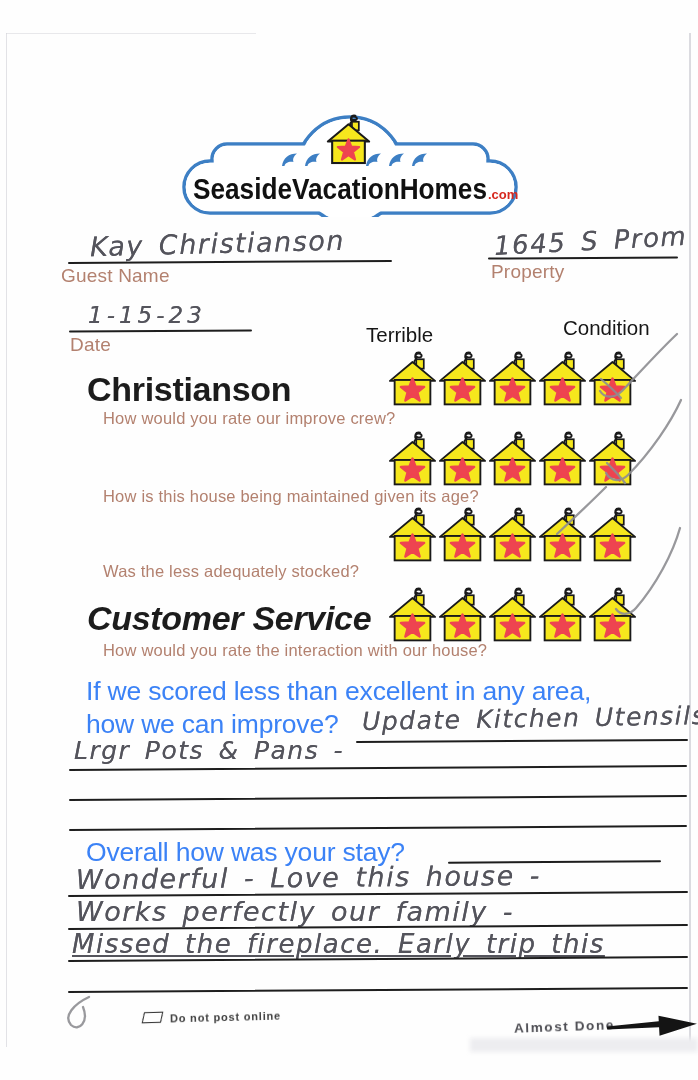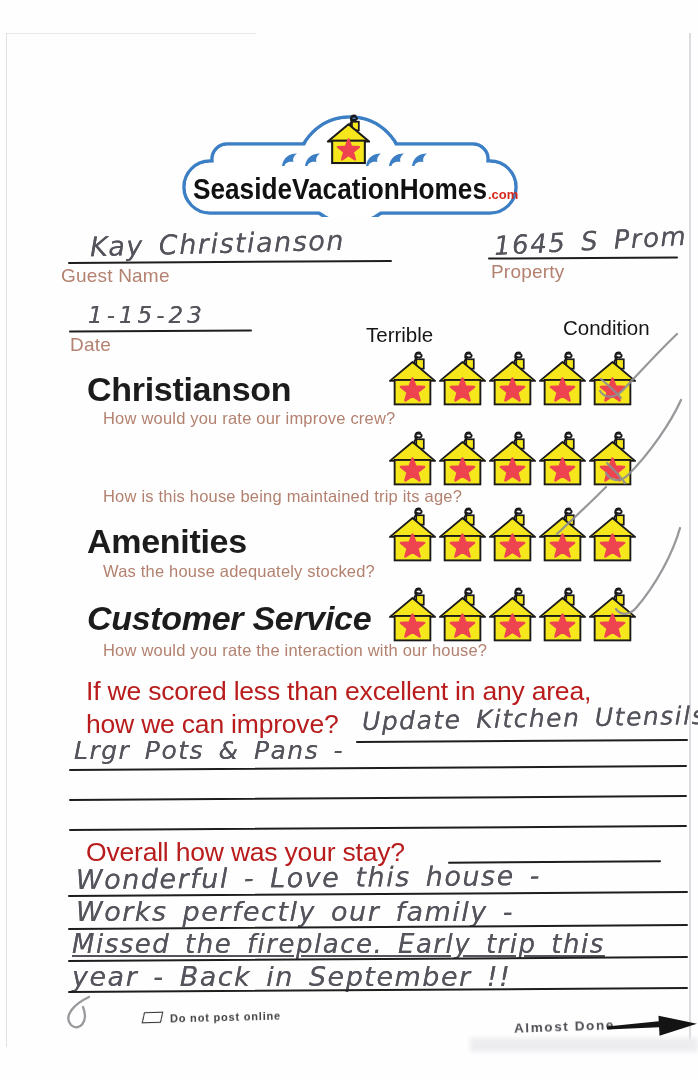--- a/index.html
+++ b/index.html
@@ -6,21 +6,21 @@
   .page{position:relative;width:698px;height:1080px;background:#fefefe;overflow:hidden;
         font-family:"Liberation Sans",sans-serif;}
   .abs{position:absolute;}
   
   .edge{position:absolute;background:#d2d2d8;}
   .band{position:absolute;background:#ededf0;filter:blur(2px);}
   
   .label{color:#b3816f;font-size:19px;letter-spacing:.2px;}
   .hint{color:#b3816f;font-size:16.5px;letter-spacing:.2px;}
   .heading{color:#1c1c1c;font-size:34px;font-weight:600;letter-spacing:-.3px;}
-  .question{color:#b91c1c;font-size:26.5px;letter-spacing:-.2px;}
+  .question{color:#3b82f6;font-size:26.5px;letter-spacing:-.2px;}
   .scale{color:#161616;font-size:20.5px;}
   
   .rule{position:absolute;height:2.4px;background:#1e1e1e;transform:rotate(-.35deg);border-radius:1px;}
   
   .hw{position:absolute;font-family:"DejaVu Sans",sans-serif;font-style:italic;color:#54545c;
       letter-spacing:1.5px;word-spacing:5px;white-space:nowrap;text-shadow:0 0 .4px #6a6a72;}
   
   .houses{position:absolute;display:flex;gap:3px;}
   
   .checkbox{position:absolute;width:17px;height:9px;border:1.8px solid #3a3a3a;
@@ -127,21 +127,21 @@
 
   <svg width="47" height="58" viewBox="0 0 50 60">
     <path d="M33,2 c-5,-1 -7,4 -2,5 c5,1 5,-4 0,-4 c-4,0 -4,5 -1,6 c-3,0 -4,3 -2,6" fill="none" stroke="#1a1a1a" stroke-width="2" stroke-linecap="round"></path>
     <rect x="29" y="9" width="8" height="10" fill="#f6e71d" stroke="#1a1a1a" stroke-width="1.8"></rect>
     <polygon points="1,32 25,12 49,32" fill="#f6e71d" stroke="#1a1a1a" stroke-width="2" stroke-linejoin="round"></polygon>
     <rect x="6" y="31" width="38" height="26" fill="#f6e71d" stroke="#1a1a1a" stroke-width="2"></rect>
     <path d="M25,29.5 L28.2,38 L37.4,38.4 L30.2,44.1 L32.6,52.9 L25,47.9 L17.4,52.9 L19.8,44.1 L12.6,38.4 L21.8,38 Z" fill="#ee4450" stroke="#ee4450" stroke-width="2.5" stroke-linejoin="round"></path>
   </svg>
 </div>
 
-  <div class="abs hint" style="left:103px;top:487px;">How is this house being maintained trip its age?</div>
+  <div class="abs hint" style="left:103px;top:487px;">How is this house being maintained given its age?</div>
   <div class="houses" style="left:389px;top:430px;">
   <svg width="47" height="58" viewBox="0 0 50 60">
     <path d="M33,2 c-5,-1 -7,4 -2,5 c5,1 5,-4 0,-4 c-4,0 -4,5 -1,6 c-3,0 -4,3 -2,6" fill="none" stroke="#1a1a1a" stroke-width="2" stroke-linecap="round"></path>
     <rect x="29" y="9" width="8" height="10" fill="#f6e71d" stroke="#1a1a1a" stroke-width="1.8"></rect>
     <polygon points="1,32 25,12 49,32" fill="#f6e71d" stroke="#1a1a1a" stroke-width="2" stroke-linejoin="round"></polygon>
     <rect x="6" y="31" width="38" height="26" fill="#f6e71d" stroke="#1a1a1a" stroke-width="2"></rect>
     <path d="M25,29.5 L28.2,38 L37.4,38.4 L30.2,44.1 L32.6,52.9 L25,47.9 L17.4,52.9 L19.8,44.1 L12.6,38.4 L21.8,38 Z" fill="#ee4450" stroke="#ee4450" stroke-width="2.5" stroke-linejoin="round"></path>
   </svg>
 
   <svg width="47" height="58" viewBox="0 0 50 60">
@@ -170,22 +170,21 @@
 
   <svg width="47" height="58" viewBox="0 0 50 60">
     <path d="M33,2 c-5,-1 -7,4 -2,5 c5,1 5,-4 0,-4 c-4,0 -4,5 -1,6 c-3,0 -4,3 -2,6" fill="none" stroke="#1a1a1a" stroke-width="2" stroke-linecap="round"></path>
     <rect x="29" y="9" width="8" height="10" fill="#f6e71d" stroke="#1a1a1a" stroke-width="1.8"></rect>
     <polygon points="1,32 25,12 49,32" fill="#f6e71d" stroke="#1a1a1a" stroke-width="2" stroke-linejoin="round"></polygon>
     <rect x="6" y="31" width="38" height="26" fill="#f6e71d" stroke="#1a1a1a" stroke-width="2"></rect>
     <path d="M25,29.5 L28.2,38 L37.4,38.4 L30.2,44.1 L32.6,52.9 L25,47.9 L17.4,52.9 L19.8,44.1 L12.6,38.4 L21.8,38 Z" fill="#ee4450" stroke="#ee4450" stroke-width="2.5" stroke-linejoin="round"></path>
   </svg>
 </div>
 
-  <div class="abs heading" style="left:87px;top:522px;">Amenities</div>
-  <div class="abs hint" style="left:103px;top:562px;">Was the house adequately stocked?</div>
+  <div class="abs hint" style="left:103px;top:562px;">Was the less adequately stocked?</div>
   <div class="houses" style="left:389px;top:506px;">
   <svg width="47" height="58" viewBox="0 0 50 60">
     <path d="M33,2 c-5,-1 -7,4 -2,5 c5,1 5,-4 0,-4 c-4,0 -4,5 -1,6 c-3,0 -4,3 -2,6" fill="none" stroke="#1a1a1a" stroke-width="2" stroke-linecap="round"></path>
     <rect x="29" y="9" width="8" height="10" fill="#f6e71d" stroke="#1a1a1a" stroke-width="1.8"></rect>
     <polygon points="1,32 25,12 49,32" fill="#f6e71d" stroke="#1a1a1a" stroke-width="2" stroke-linejoin="round"></polygon>
     <rect x="6" y="31" width="38" height="26" fill="#f6e71d" stroke="#1a1a1a" stroke-width="2"></rect>
     <path d="M25,29.5 L28.2,38 L37.4,38.4 L30.2,44.1 L32.6,52.9 L25,47.9 L17.4,52.9 L19.8,44.1 L12.6,38.4 L21.8,38 Z" fill="#ee4450" stroke="#ee4450" stroke-width="2.5" stroke-linejoin="round"></path>
   </svg>
 
   <svg width="47" height="58" viewBox="0 0 50 60">
@@ -280,21 +279,20 @@
 
   <div class="hw" style="left:76px;top:862px;font-size:27px;transform:rotate(-.5deg);">Wonderful - Love this house -</div>
   <div class="rule" style="left:68px;top:893px;width:620px;"></div>
 
   <div class="hw" style="left:76px;top:896px;font-size:27px;">Works perfectly our family -</div>
   <div class="rule" style="left:68px;top:926px;width:620px;"></div>
 
   <div class="hw" style="left:72px;top:929px;font-size:26px;text-decoration:underline;">Missed the fireplace. Early trip this</div>
   <div class="rule" style="left:68px;top:958px;width:620px;"></div>
 
-  <div class="hw" style="left:72px;top:961px;font-size:27px;">year - Back in September !!</div>
   <div class="rule" style="left:68px;top:989px;width:620px;"></div>
 
   <div class="checkbox" style="left:143px;top:1012px;"></div>
   <div class="smalltext" style="left:170px;top:1011px;">Do not post online</div>
 
   <div class="almost" style="left:514px;top:1019px;">Almost Done</div>
   <svg class="abs" style="left:607px;top:1015px;transform:rotate(-3deg);" width="92" height="22" viewBox="0 0 92 22">
     <polygon points="0,9 52,6.5 52,1 90,11 52,21 52,12.5 0,12" fill="#141414"></polygon>
   </svg>
 

